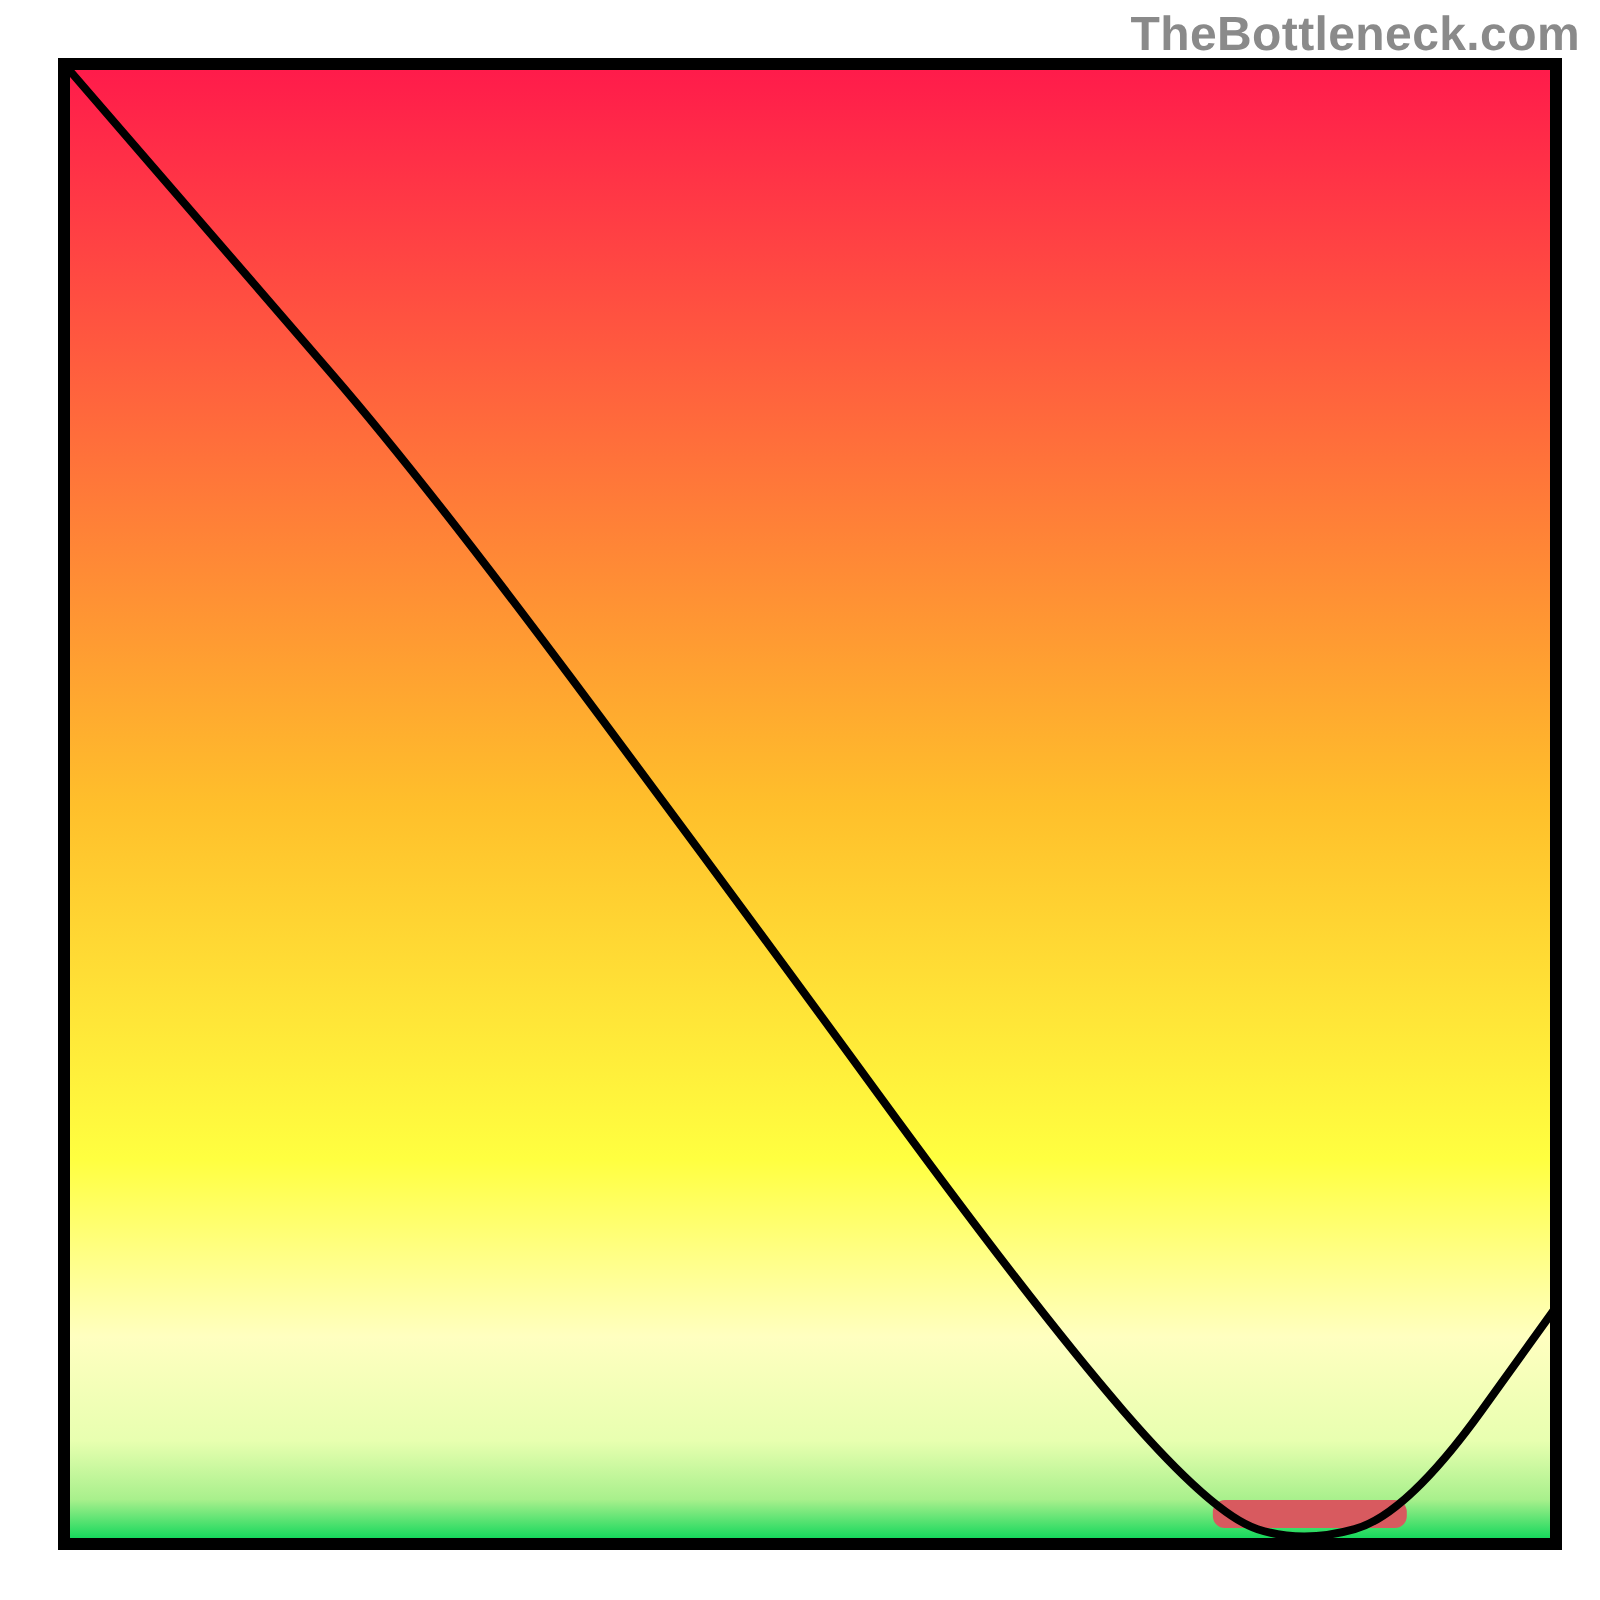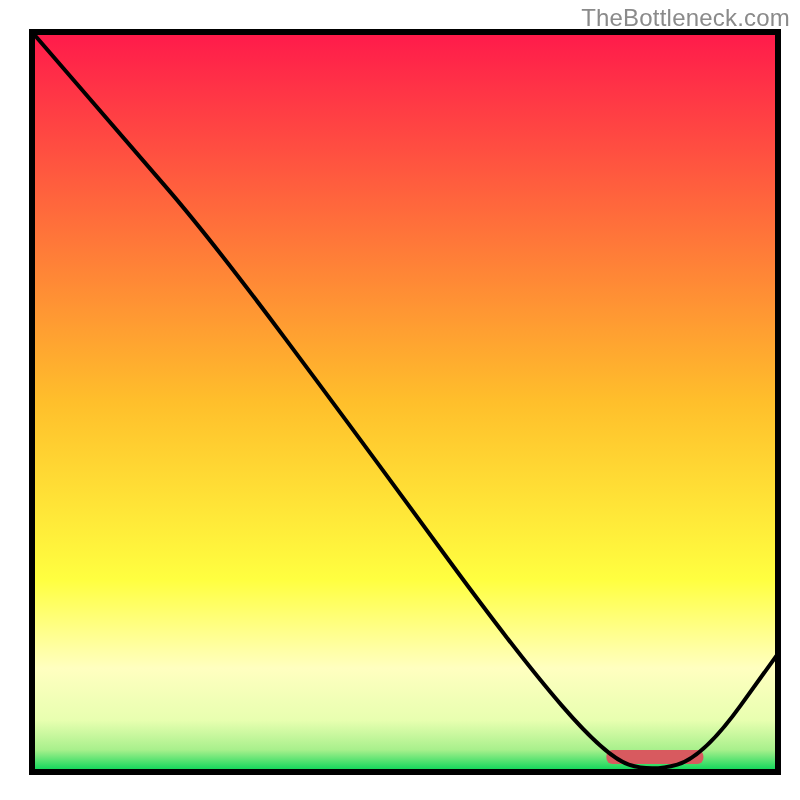--- a/index.html
+++ b/index.html
@@ -14,21 +14,21 @@
   .wrap {
     position: relative;
     width: 800px;
     height: 800px;
   }
   .attribution {
     position: absolute;
     top: 4px;
     right: 10px;
     font-size: 24px;
-    font-weight: 400;
+    font-weight: 700;
     color: #8a8a8a;
     letter-spacing: 0.2px;
   }
   svg.chart {
     position: absolute;
     left: 0;
     top: 0;
     width: 800px;
     height: 800px;
     display: block;

